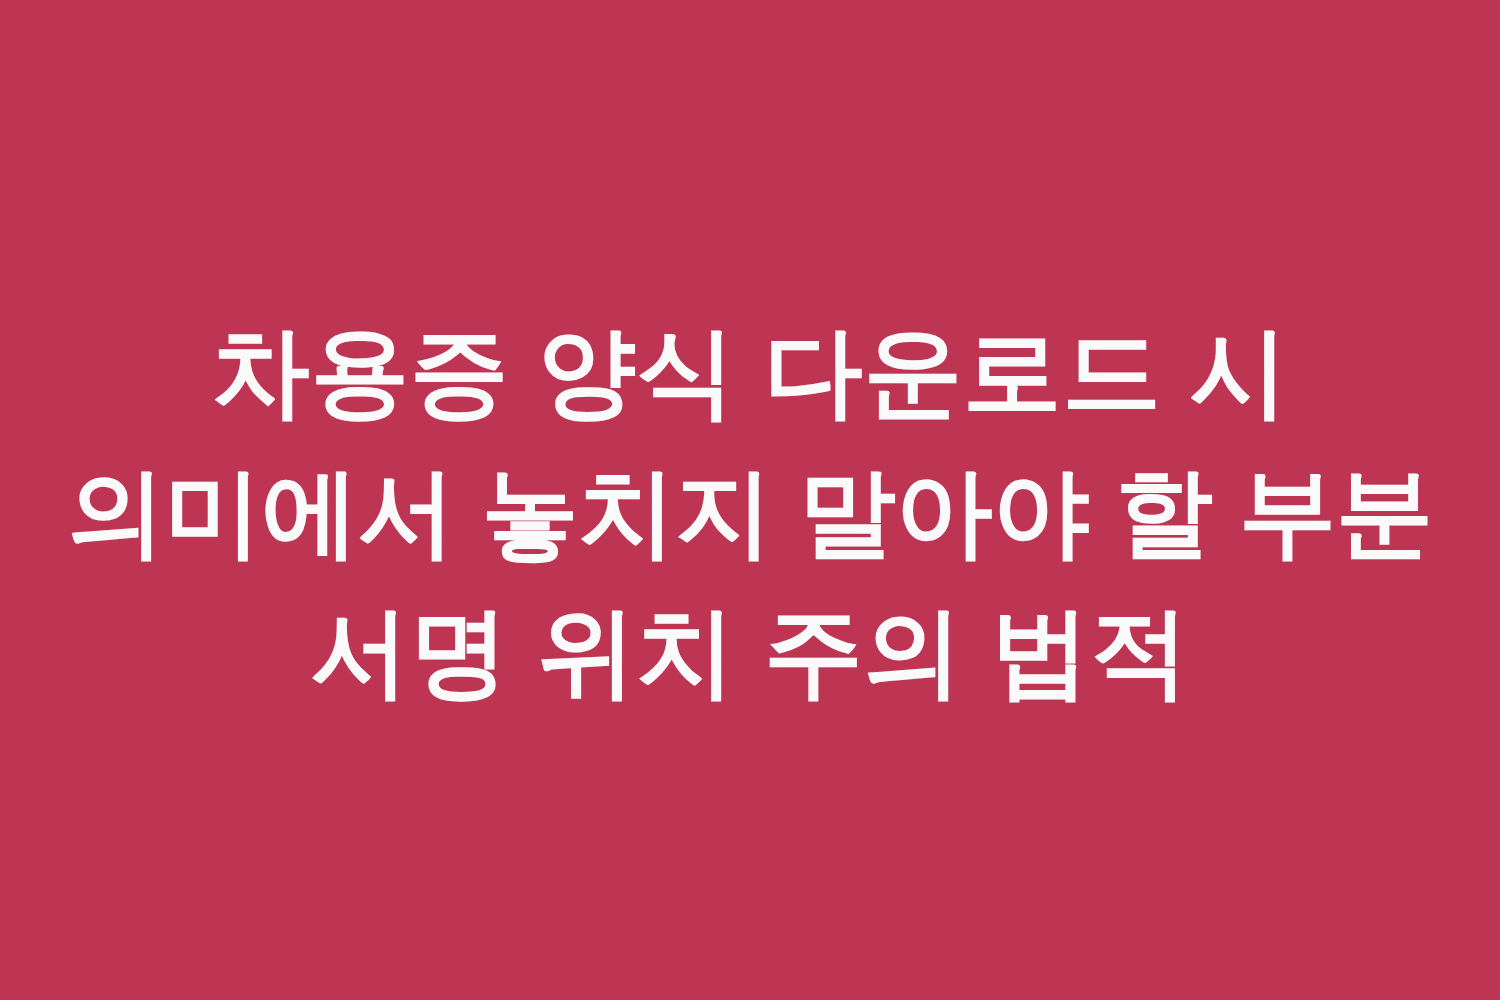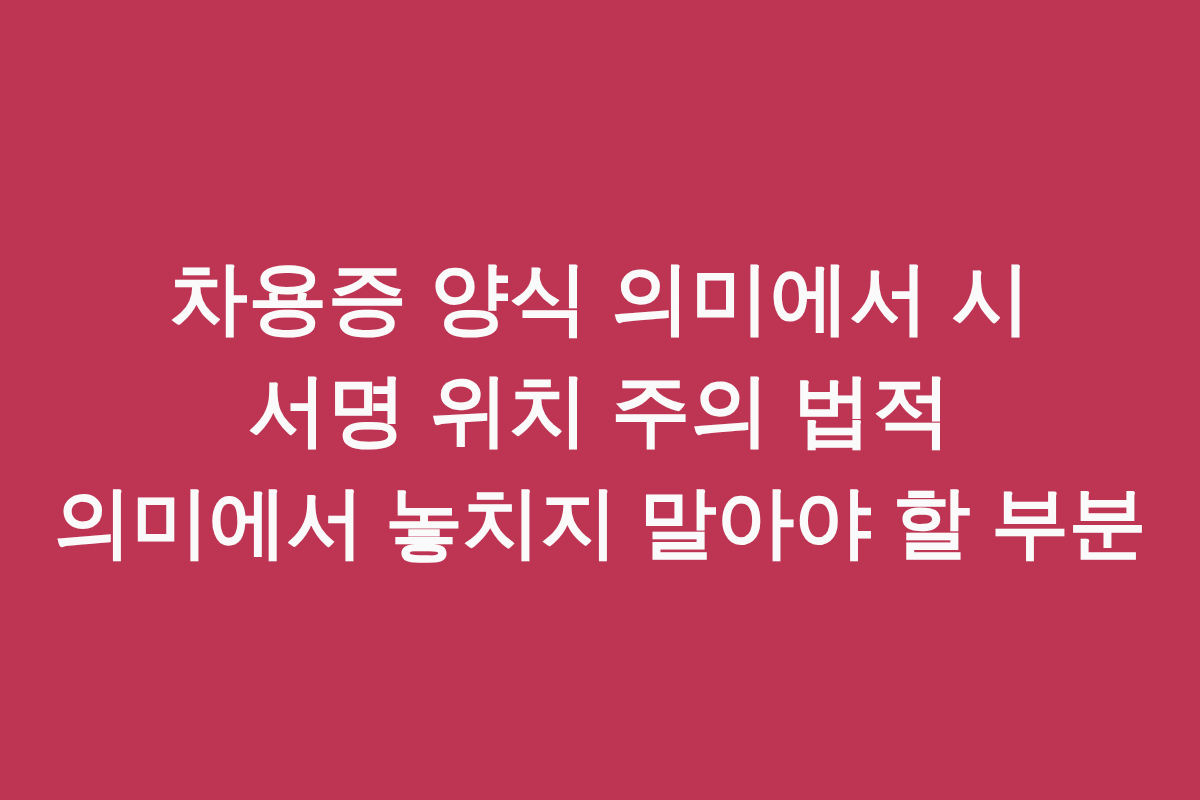--- a/index.html
+++ b/index.html
@@ -57,21 +57,21 @@
   .headline-line--2 { letter-spacing: 0.5px; }
   .headline-line--3 { letter-spacing: -0.5px; font-size: 78px; }
 </style>
 </head>
 <body style="background: rgb(190, 53, 84);">
 
 <div class="thumbnail-card" style="background-color: rgb(190, 53, 84);">
 
   <div class="headline-block" style="text-align: center;">
 
-    <span class="headline-line headline-line--1" style="color: rgb(250, 250, 250);">차용증 양식 의미에서 시</span>
+    <span class="headline-line headline-line--1" style="color: rgb(250, 250, 250);">차용증 양식 다운로드 시</span>
+
+    <span class="headline-line headline-line--3" style="color: rgb(250, 250, 250);">의미에서 놓치지 말아야 할 부분</span>
 
     <span class="headline-line headline-line--2" style="color: rgb(250, 250, 250);">서명 위치 주의 법적</span>
-
-    <span class="headline-line headline-line--3" style="color: rgb(250, 250, 250);">의미에서 놓치지 말아야 할 부분</span>
 
   </div>
 
 </div>
 
 </body></html>

